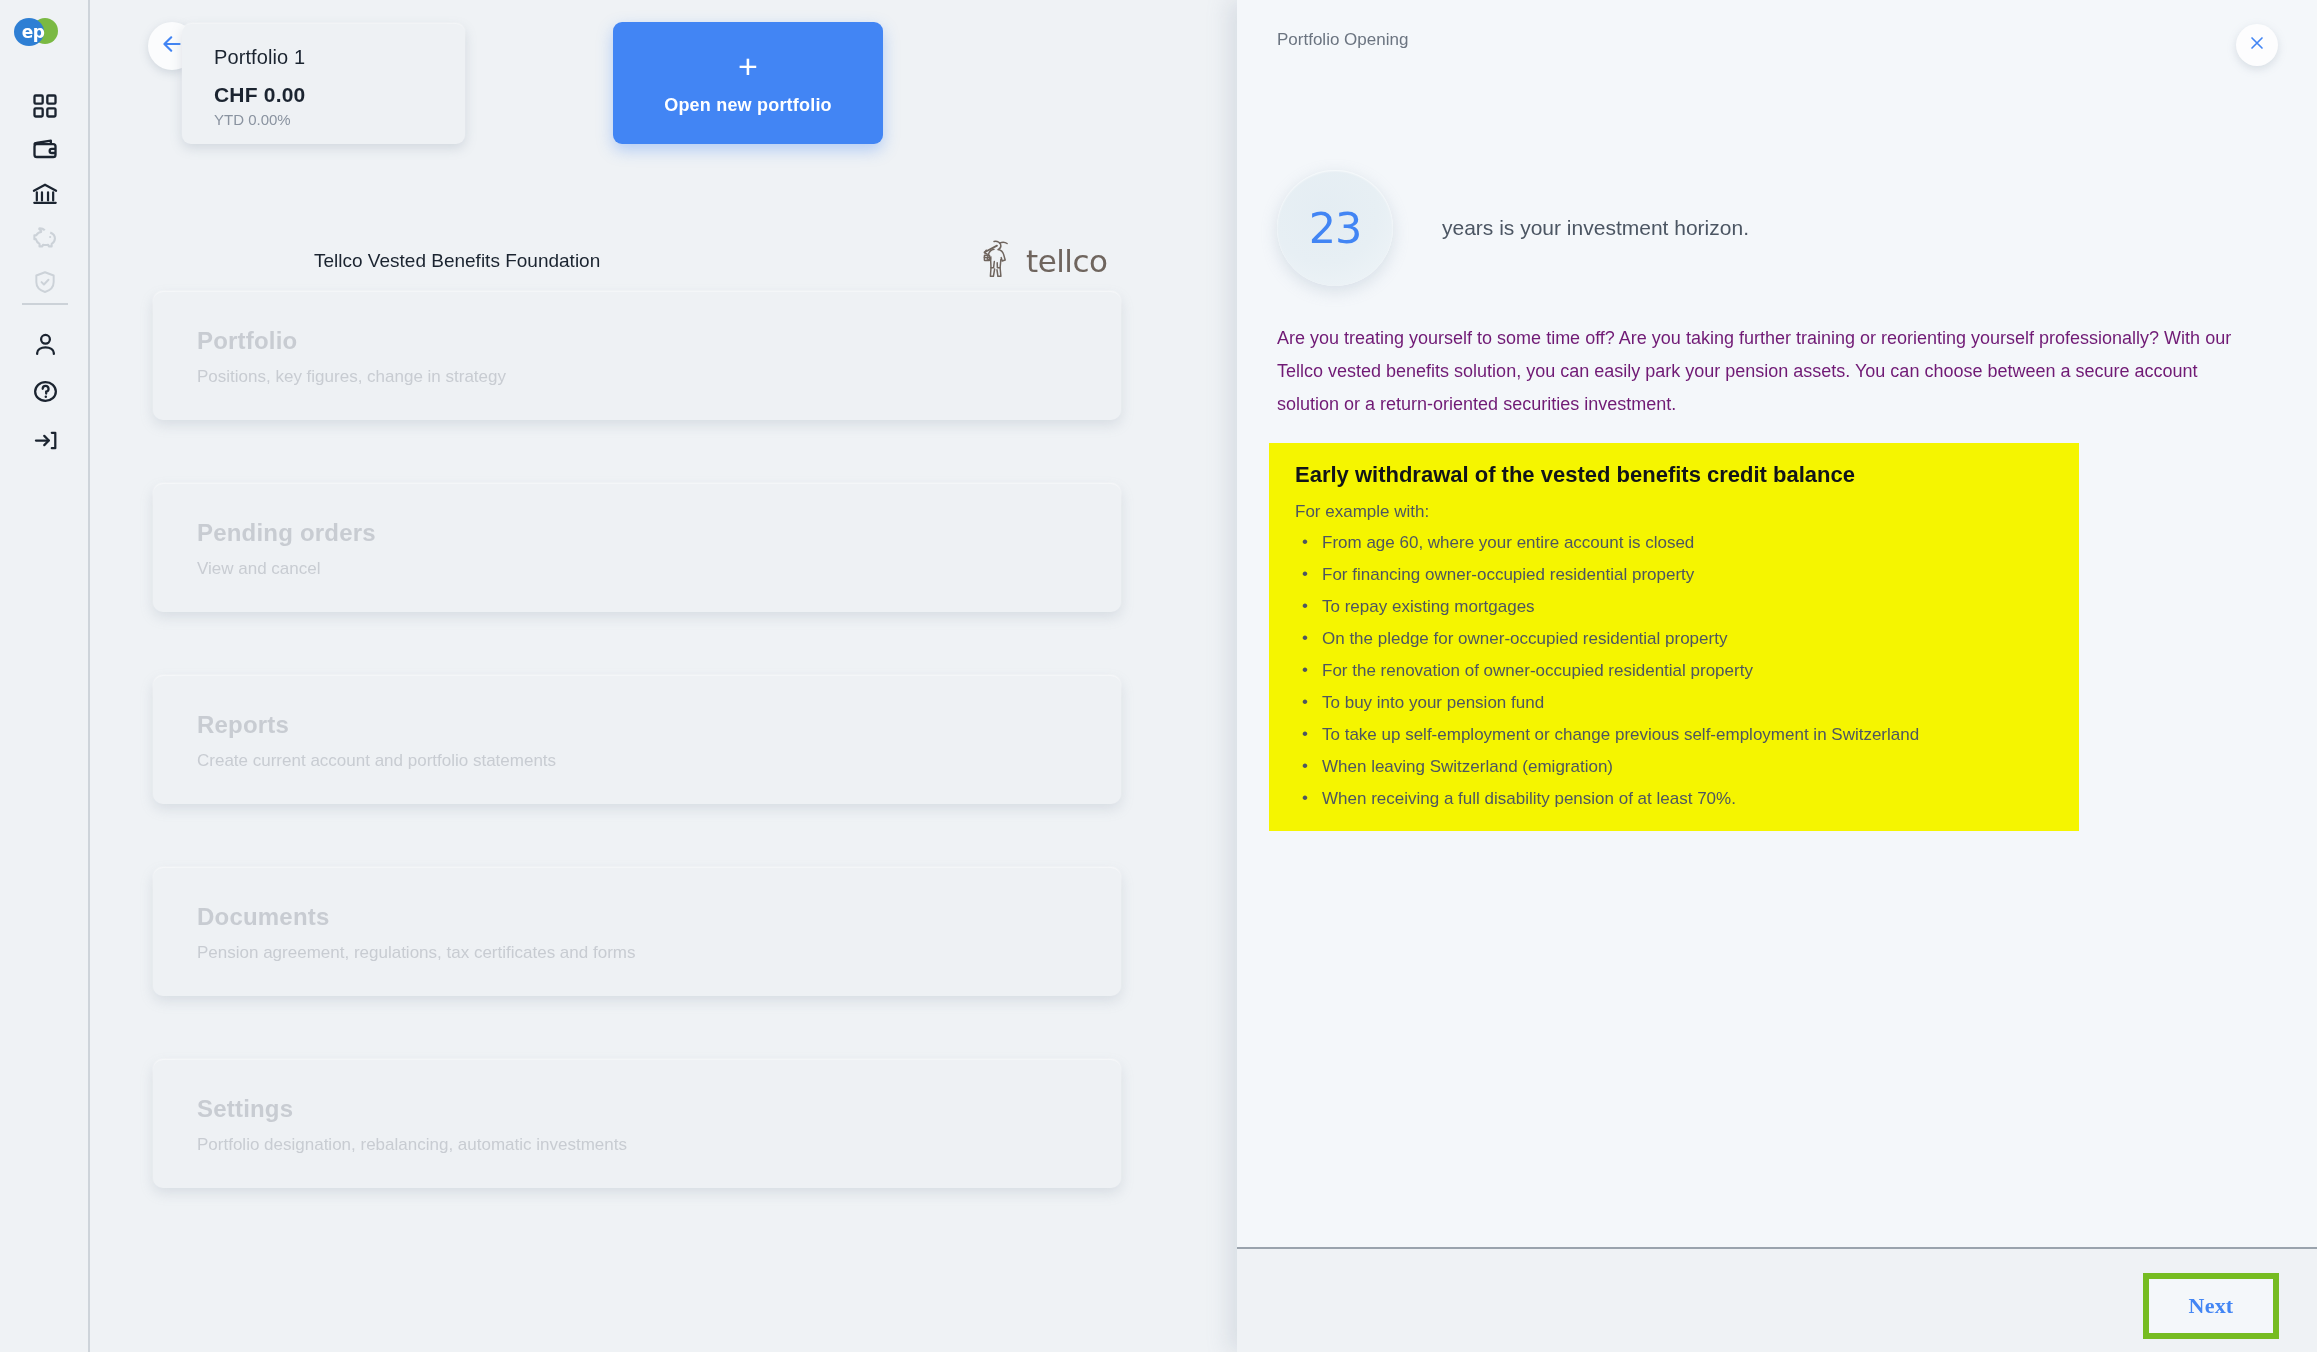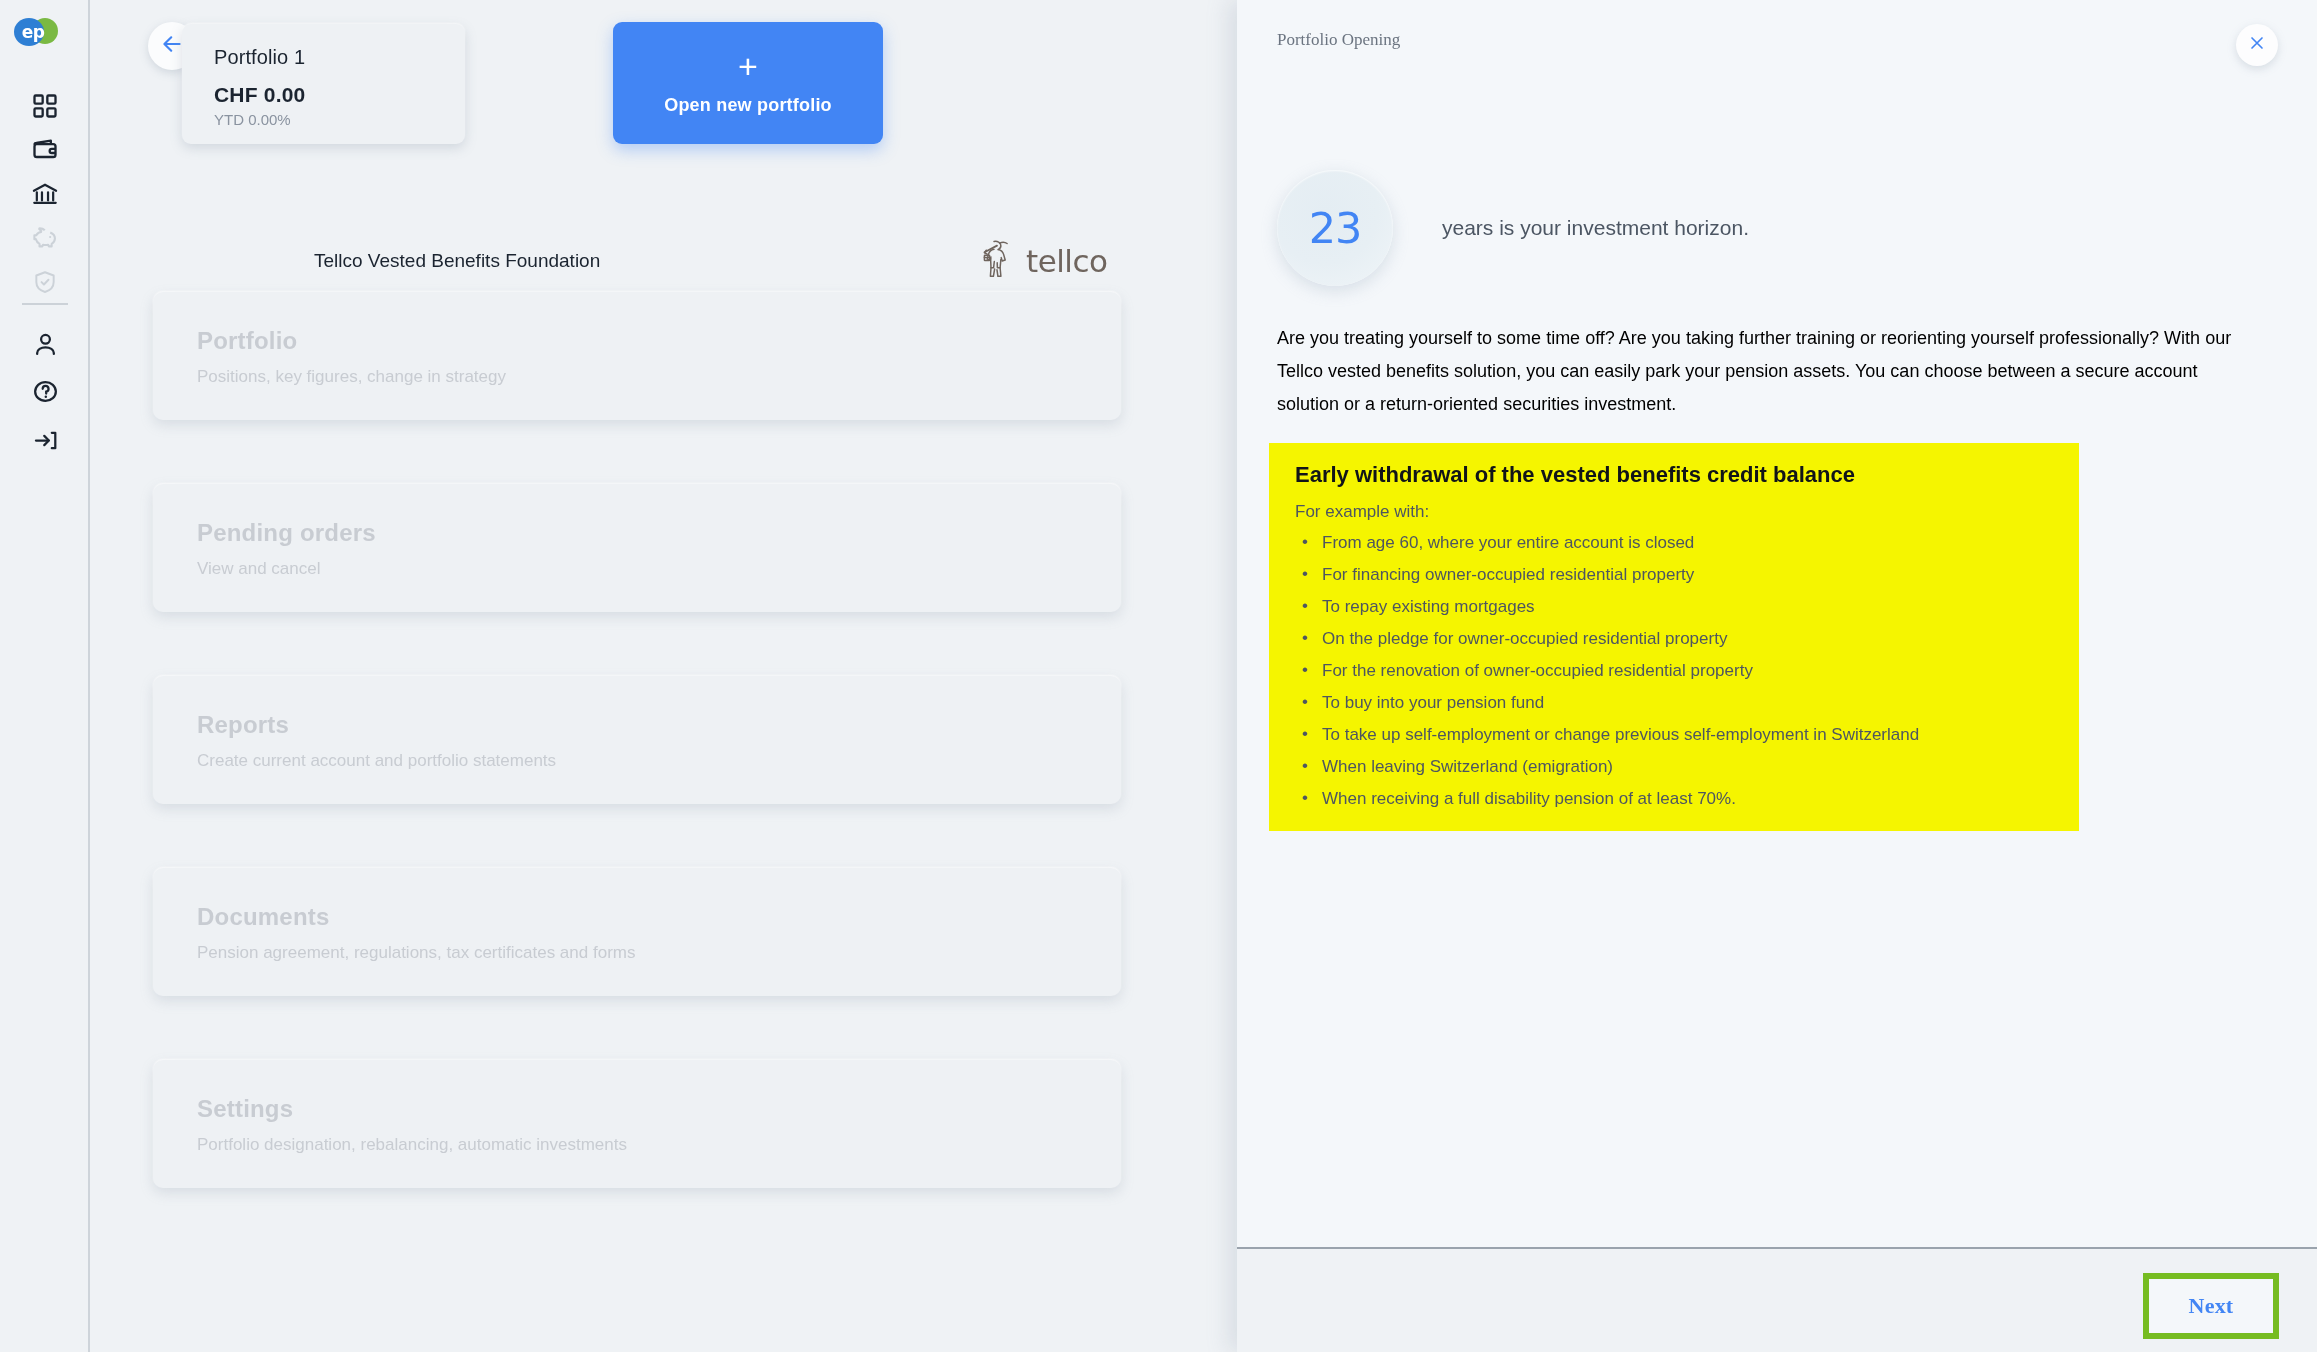--- a/index.html
+++ b/index.html
@@ -119,21 +119,21 @@
   }
 
   
   #right-panel {
     position: absolute; left: 1237px; top: 0; width: 1080px; height: 1352px;
     background: #f4f7fa;
     box-shadow: -9px 0 20px rgba(140,155,175,0.22);
   }
   #panel-title {
     position: absolute; left: 40px; top: 30px;
-    font-size: 17px; color: #6b7480; font-weight: 400; font-family: Liberation Serif, serif;
+    font-size: 17px; color: #6b7480; font-weight: 400;
   }
   #close-btn {
     position: absolute; right: 39px; top: 24px; width: 42px; height: 42px;
     border-radius: 50%; background: #fdfdfe;
     box-shadow: 0 3px 9px rgba(130,145,165,0.26);
     display: flex; align-items: center; justify-content: center; cursor: pointer;
   }
   #horizon-row {
     position: absolute; left: 40px; top: 170px; display: flex; align-items: center;
   }
@@ -145,21 +145,21 @@
   }
   #horizon-number {
     font-size: 43px; color: #4285f4; font-weight: 400; letter-spacing: -1px;
     font-family: "DejaVu Sans", sans-serif;
   }
   #horizon-text {
     margin-left: 49px; font-size: 21px; color: #4c5663; font-weight: 400;
   }
   #intro-paragraph {
     position: absolute; left: 40px; top: 322px; width: 985px;
-    font-size: 18px; line-height: 1.82; color: #000000; font-weight: 400;
+    font-size: 18px; line-height: 1.82; color: #701a75; font-weight: 400;
   }
   #yellow-box {
     position: absolute; left: 32px; top: 443px; width: 810px;
     background: #f5f500; padding: 19px 12px 22px 26px;
   }
   #yellow-title {
     font-size: 22px; font-weight: 700; color: #111418; letter-spacing: 0;
     margin-bottom: 14px;
   }
   #yellow-lead {

